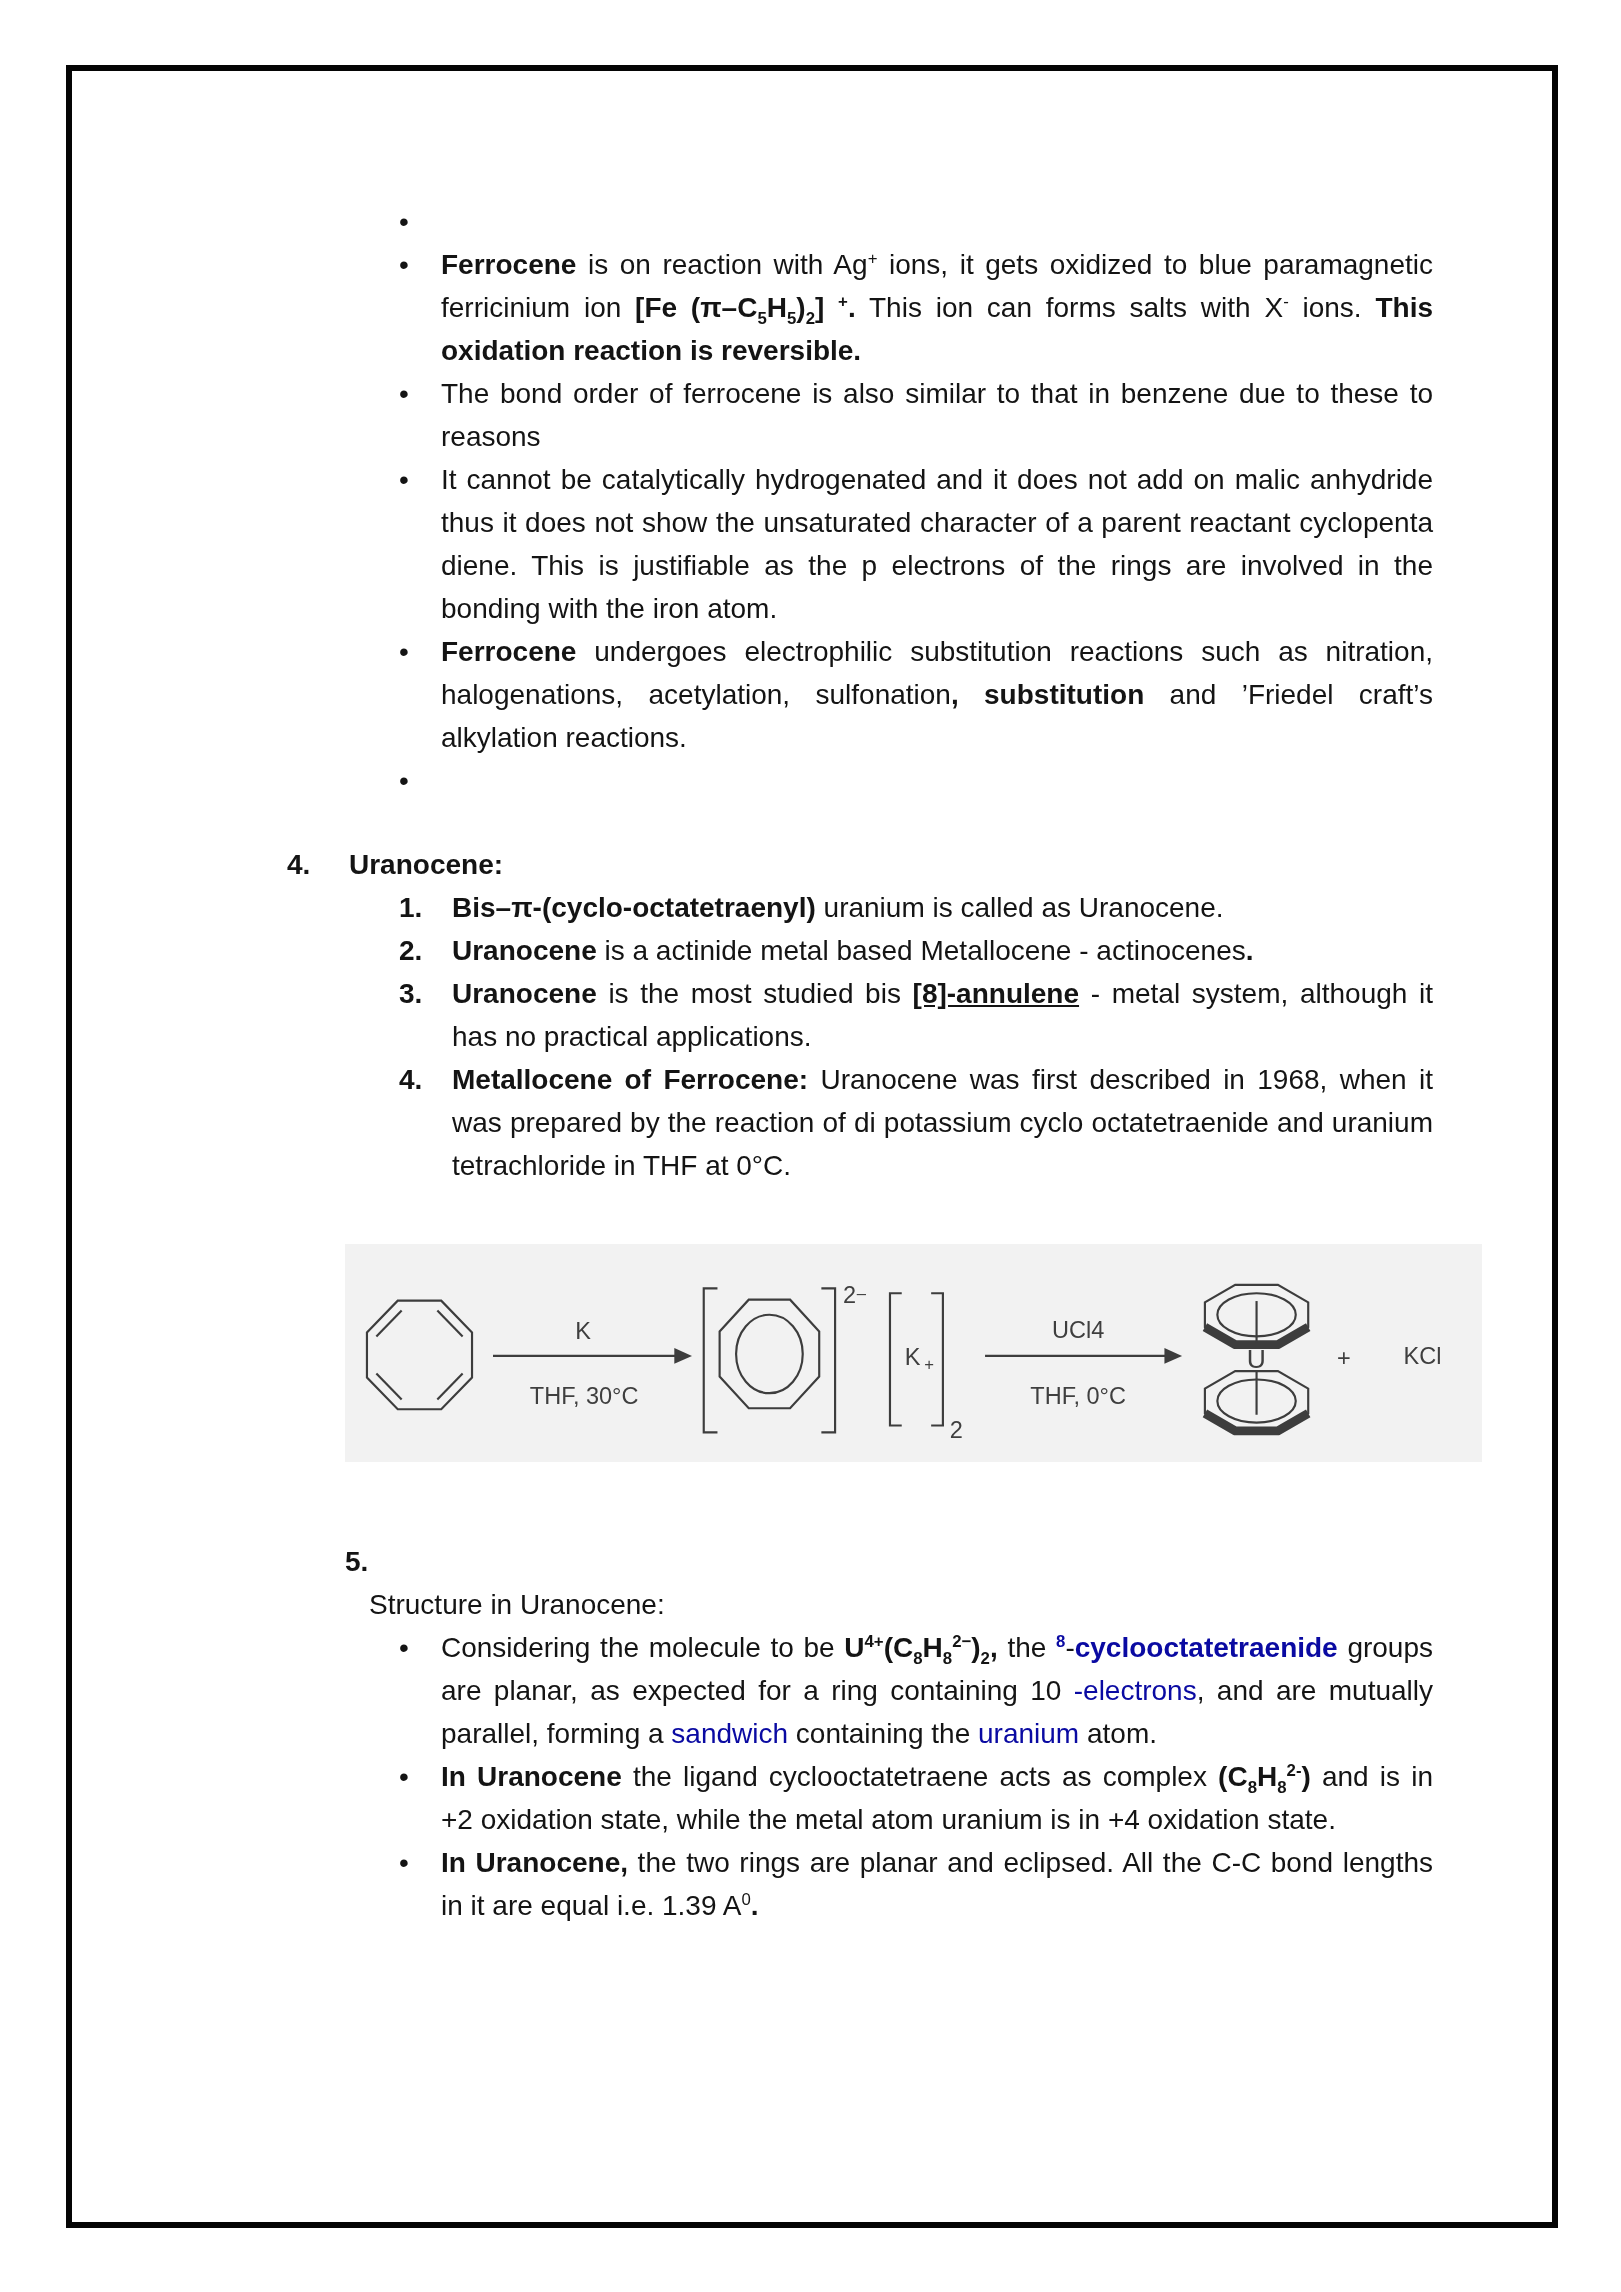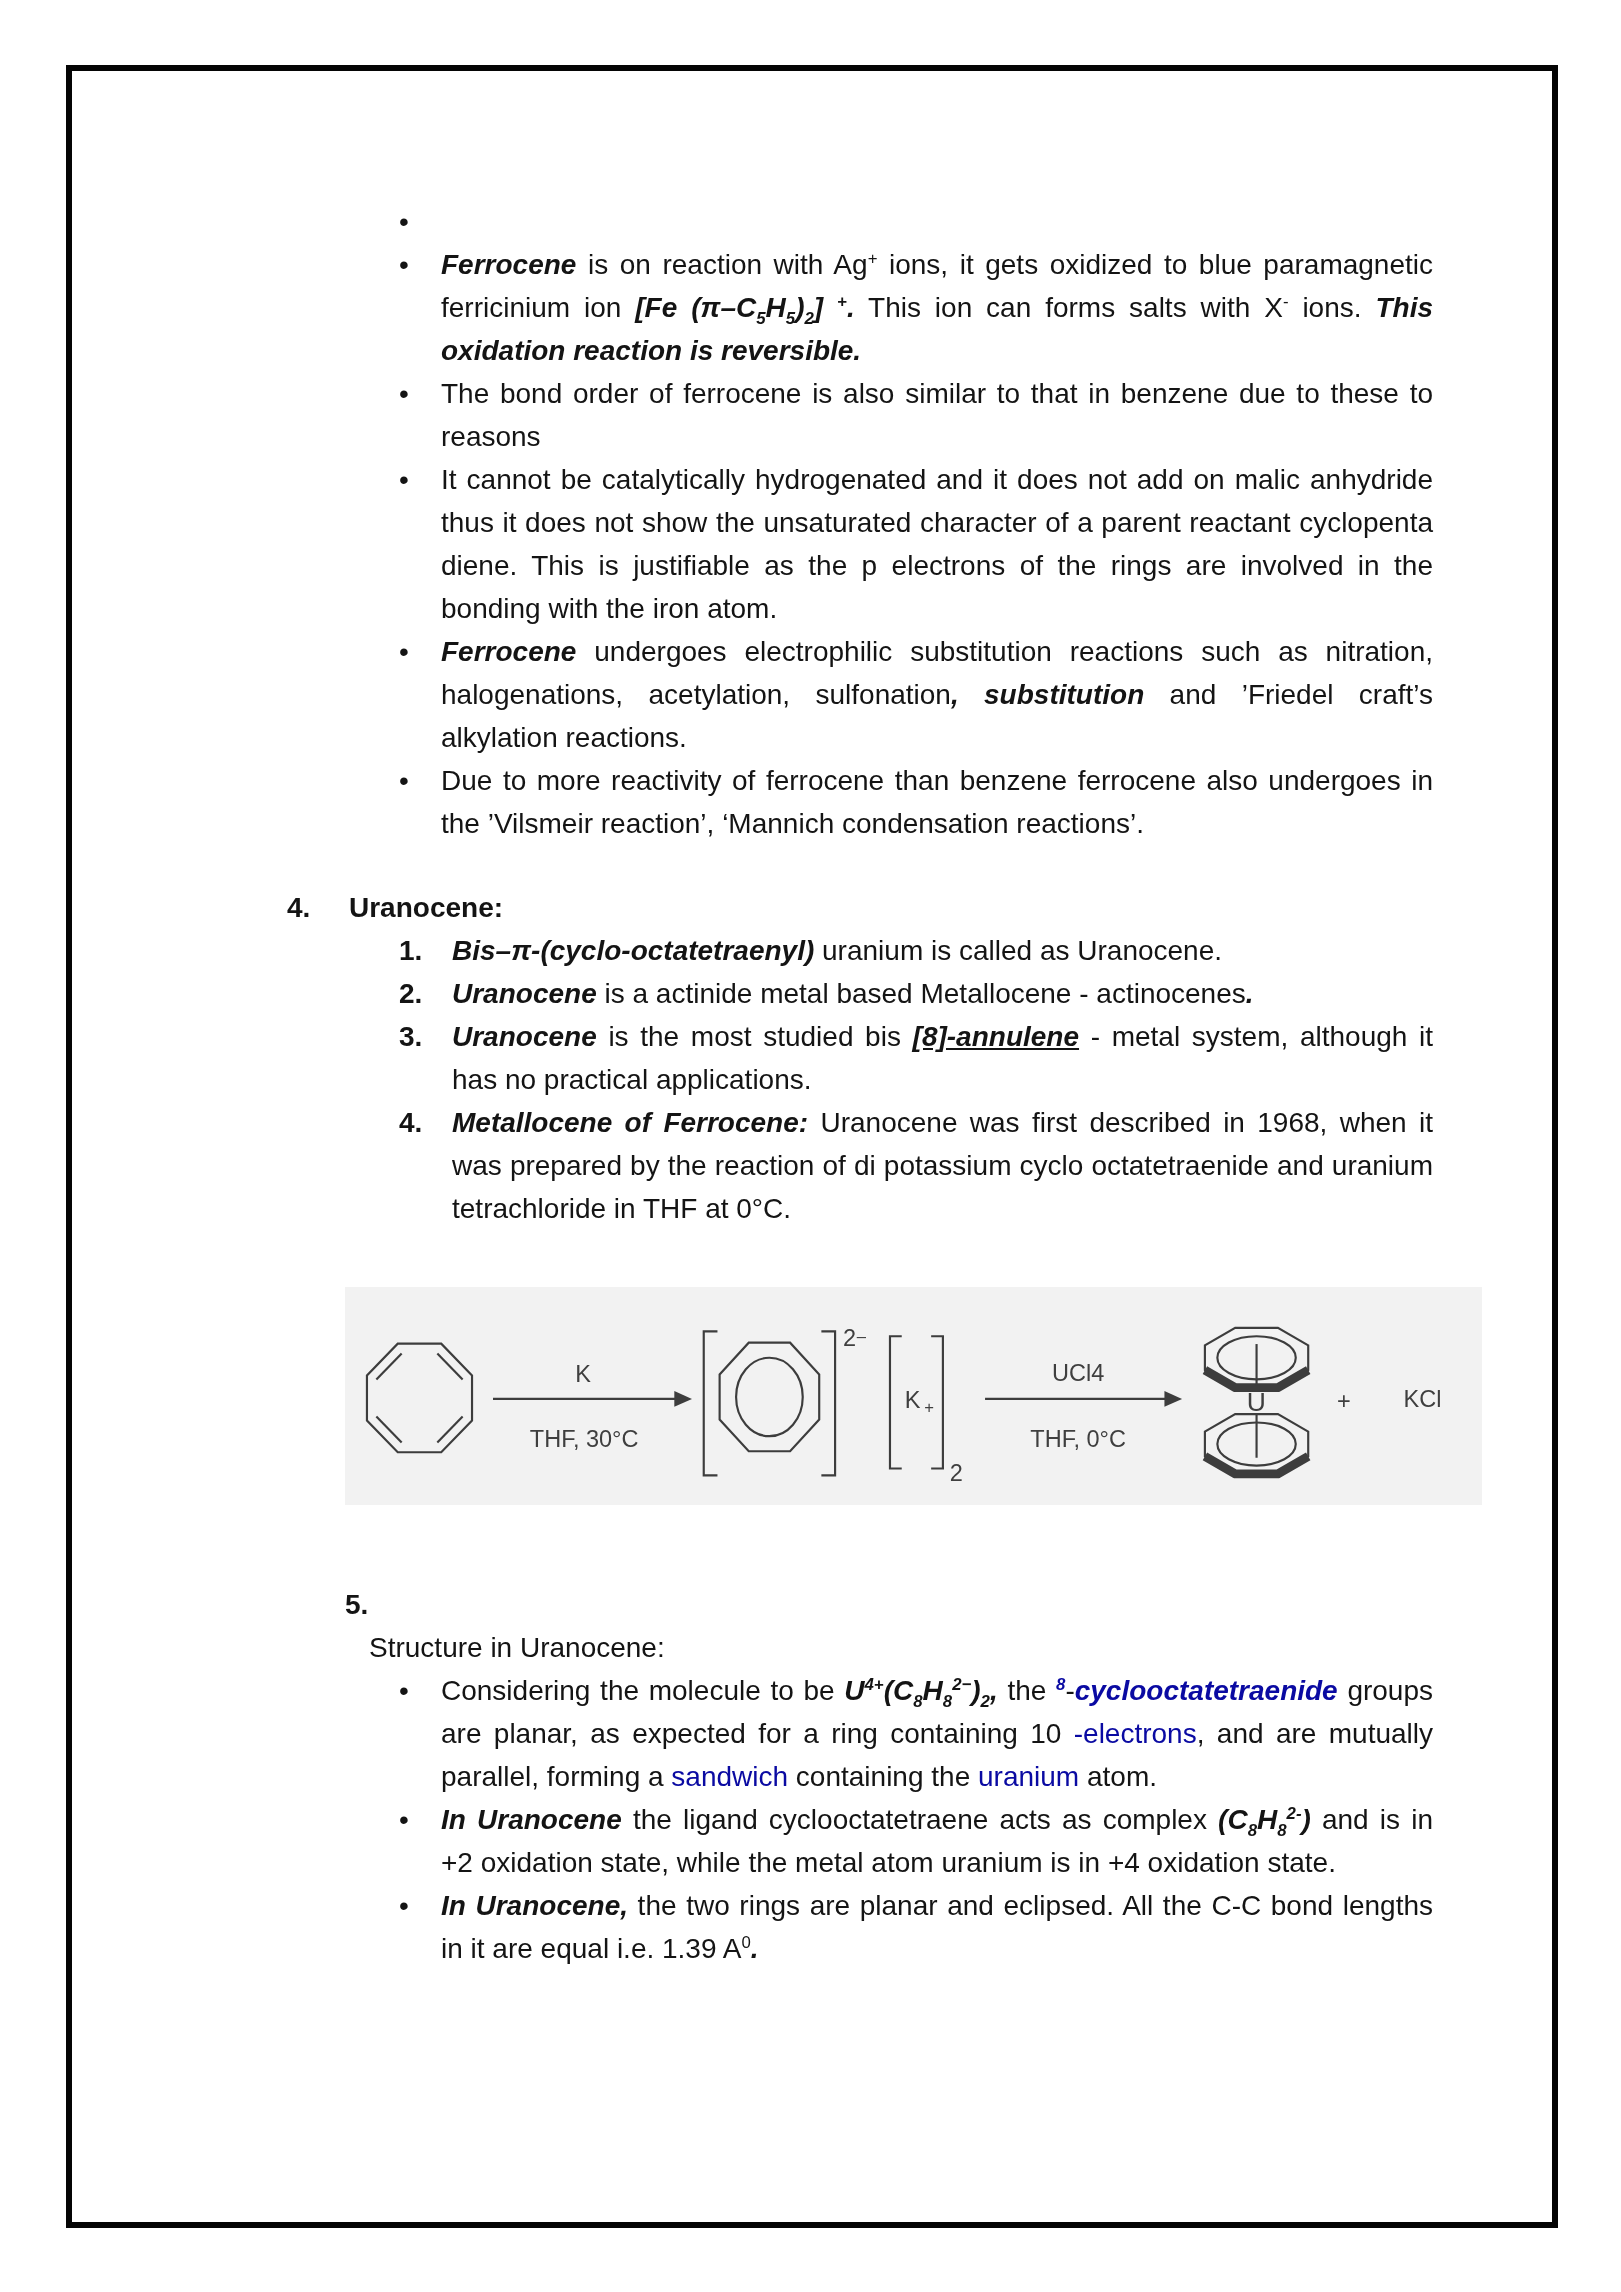--- a/index.html
+++ b/index.html
@@ -14,21 +14,21 @@
   .bmark{flex:0 0 42px;margin-left:112px;}
   .btxt{flex:1;text-align:justify;}
   .nmark{flex:0 0 53px;margin-left:112px;font-weight:700;}
   
   .h4row{display:flex;font-weight:700;margin-top:41px;}
   .h4num{flex:0 0 62px;}
   .h5row{display:flex;font-weight:700;margin-top:78px;margin-left:58px;}
   .h5num{flex:0 0 86px;}
   .subtitle{margin-left:82px;font-weight:400;}
   
-  .b{font-weight:700;font-style:italic;}
+  .b{font-weight:700;}
   .blue{color:#0a0aa2;}
   .u{text-decoration:underline;}
   .sup{vertical-align:super;font-size:60%;line-height:0;}
   .sub{vertical-align:sub;font-size:60%;line-height:0;}
   
   .diagram{margin:57px 0 0 58px;width:1137px;height:218px;background:#f2f2f2;}
   .diagram svg{display:block;width:1137px;height:218px;}
   .diagram line,.diagram path,.diagram polygon,.diagram polyline,.diagram ellipse{
       stroke:#3d3d3d;stroke-width:2.2;fill:none;}
   .diagram .fillhead{fill:#3d3d3d;stroke:none;}
@@ -60,21 +60,20 @@
         <div class="brow">
           <span class="bmark">•</span>
           <div class="btxt"><span>It cannot be catalytically hydrogenated and it does not add on malic anhydride thus it does not show the unsaturated character of a parent reactant cyclopenta diene. This is justifiable as the p electrons of the rings are involved in the bonding with the iron atom.</span></div>
         </div>
         <div class="brow">
           <span class="bmark">•</span>
           <div class="btxt"><span class="b">Ferrocene</span><span> undergoes electrophilic substitution reactions such as nitration, halogenations, acetylation, sulfonation</span><span class="b">, substitution</span><span> and ’Friedel craft’s alkylation reactions.</span></div>
         </div>
         <div class="brow">
           <span class="bmark">•</span>
-          <div class="btxt"><span>Due to more reactivity of ferrocene than benzene ferrocene also undergoes in the ’Vilsmeir reaction’, ‘Mannich condensation reactions’.</span></div>
         </div>
       </div>
 
       <div class="h4row">
         <span class="h4num">4.</span>
         <span>Uranocene:</span>
       </div>
 
       <div>
         <div class="brow">

